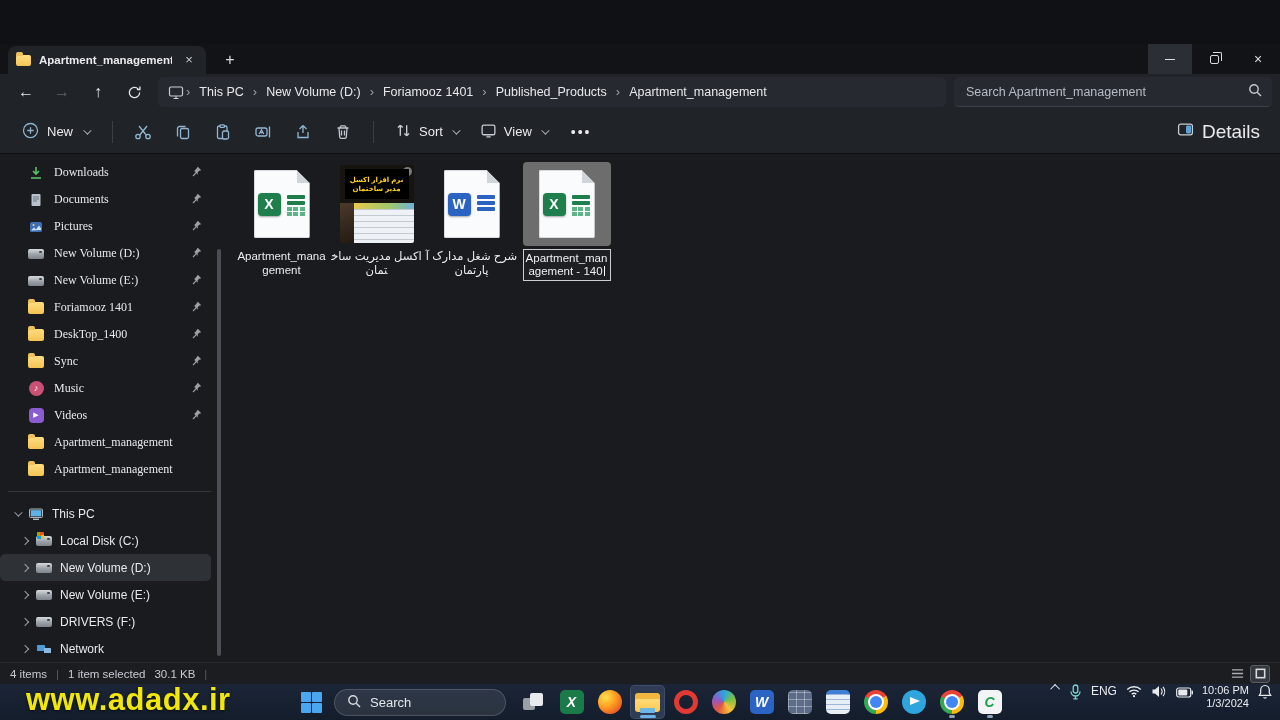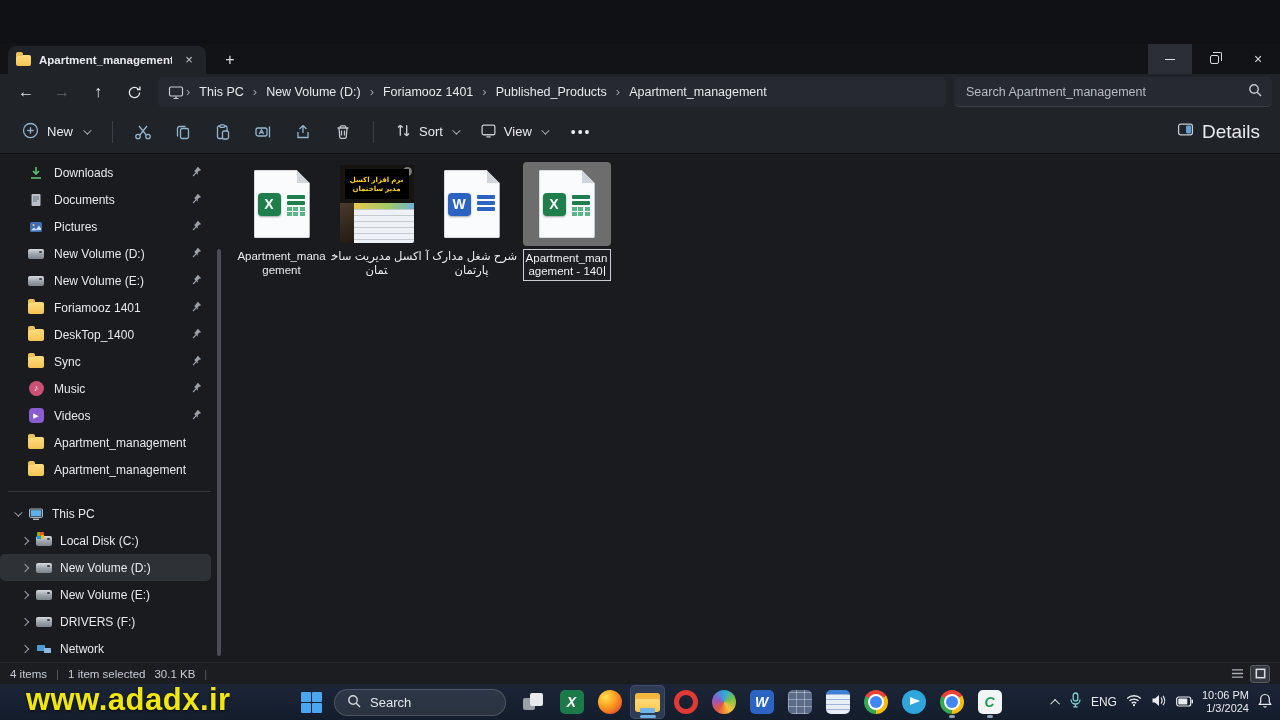--- a/index.html
+++ b/index.html
@@ -45,21 +45,21 @@
          transform:rotate(45deg) translateY(-2px);margin-left:2px;}
   .tsep{width:1px;height:22px;background:#3a3e45;margin:0 9px;flex:none;}
   .tico{width:38px;height:32px;display:flex;align-items:center;justify-content:center;border-radius:5px;flex:none;}
   .tool-dd{display:flex;align-items:center;gap:7px;height:32px;padding:0 10px;border-radius:5px;color:#e8eaed;font-size:13px;}
   .more{height:32px;padding:0 12px;display:flex;align-items:center;color:#e8eaed;font-size:14px;letter-spacing:2px;border-radius:5px;}
   .details-btn{margin-left:auto;display:flex;align-items:center;gap:8px;height:32px;padding:0 10px;color:#e8eaed;font-size:19px;border-radius:5px;}
 
   
   .bodyarea{position:absolute;top:110px;left:0;right:0;bottom:22px;display:flex;overflow:hidden;}
   .sidebar{width:225px;flex:none;position:relative;padding-top:5px;overflow:hidden;}
-  .srow{height:27px;display:flex;align-items:center;gap:10px;padding:0 8px 0 28px;margin-right:14px;border-radius:5px;}
+  .srow{height:27px;display:flex;align-items:center;gap:10px;padding:0 8px 0 28px;margin-right:14px;border-radius:5px;font-family:Liberation Serif, serif;}
   .srow .lbl{flex:1;font-size:12px;color:#e7e9ec;white-space:nowrap;overflow:hidden;}
   .srow.rtl .lbl{flex:none;order:0;}
   .srow.rtl .sic{order:1;}
   .srow.rtl{justify-content:flex-start;padding-left:20px;}
   .sic{width:16px;height:16px;flex:none;display:flex;align-items:center;justify-content:center;}
   .pin{flex:none;margin-left:auto;}
   .sdivider{height:1px;background:#34373c;margin:8px 14px 8px 8px;}
   .trow{height:27px;display:flex;align-items:center;gap:8px;padding-left:14px;margin-right:14px;border-radius:5px;}
   .trow.child{padding-left:22px;}
   .trow.selected{background:#2e3237;}
@@ -143,21 +143,21 @@
   .opC{border:5px solid #e13a35;background:transparent;}
   .paintC{background:conic-gradient(#2aa7e0,#7cc043,#f5c33b,#e5563d,#9059c8,#2aa7e0);}
   .chromeC{background:conic-gradient(from -60deg,#ea4335 0 33%,#fbbc05 0 66%,#34a853 0 100%);position:relative;}
   .chromeC::after{content:"";position:absolute;inset:6px;border-radius:50%;background:#4285f4;box-shadow:0 0 0 2px #fff;}
   .tgC{background:#2ea6dd;position:relative;}
   .tgC::after{content:"";position:absolute;left:8px;top:7px;width:0;height:0;border-left:10px solid #fff;
         border-top:4.5px solid transparent;border-bottom:4.5px solid transparent;}
   .calcsq{background:#5c6c88;background-image:linear-gradient(rgba(255,255,255,.35) 1px,transparent 1px),
         linear-gradient(90deg,rgba(255,255,255,.35) 1px,transparent 1px);background-size:8px 7px;background-position:0 9px;}
   .notesq{background:#e8eef5;background-image:repeating-linear-gradient(#9fb6d8 0 1px,transparent 1px 5px);border-top:4px solid #3f7fd6;}
-  .tray{position:absolute;right:4px;top:0;bottom:0;display:flex;align-items:center;gap:9px;padding-right:4px;}
+  .tray{position:absolute;right:4px;top:0;bottom:0;display:flex;gap:9px;padding-right:4px;}
   .chevup{width:7px;height:7px;border-left:1.5px solid #e8eaed;border-top:1.5px solid #e8eaed;transform:rotate(45deg) translateY(2px);}
   .lang{font-size:12px;color:#e9ebee;}
   .clock{font-size:11px;color:#e9ebee;text-align:right;line-height:13px;}
   .watermark{position:absolute;left:26px;bottom:2px;z-index:60;font-size:31px;font-weight:bold;color:#f2e70c;
         letter-spacing:.5px;text-shadow:0 1px 3px rgba(0,0,0,.65);}
 </style>
 </head>
 <body>
 
 <div class="screen">

